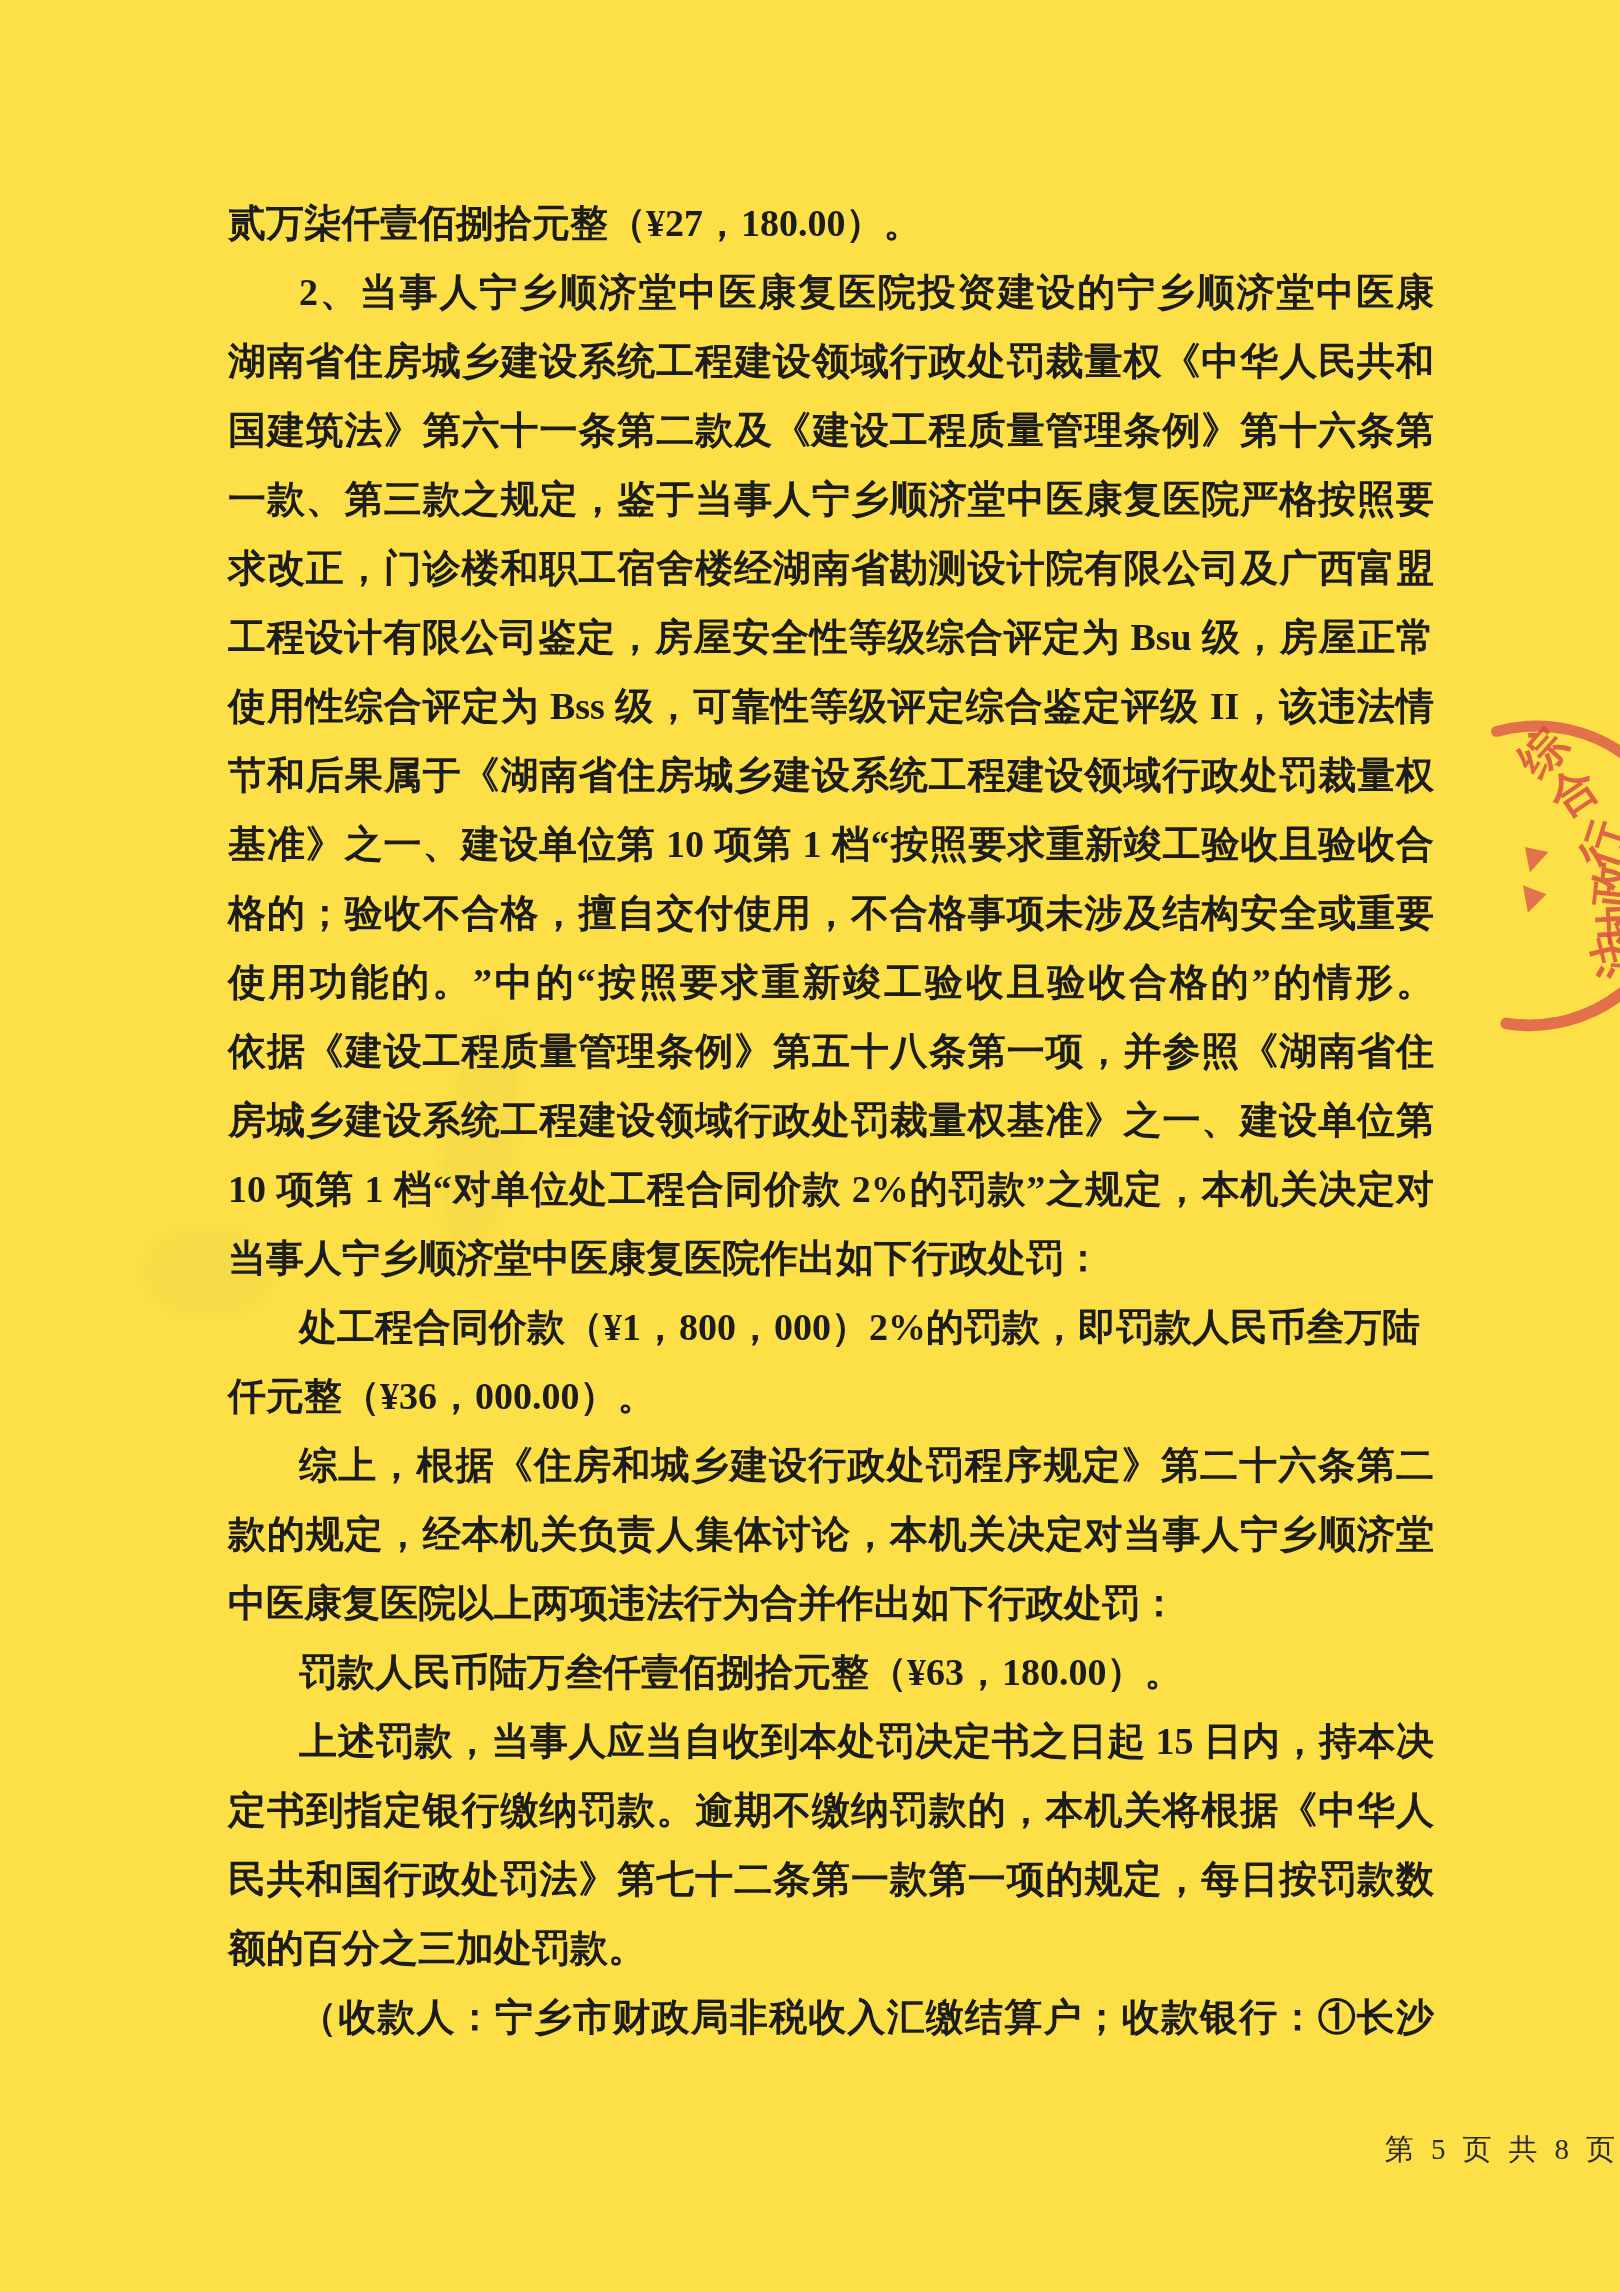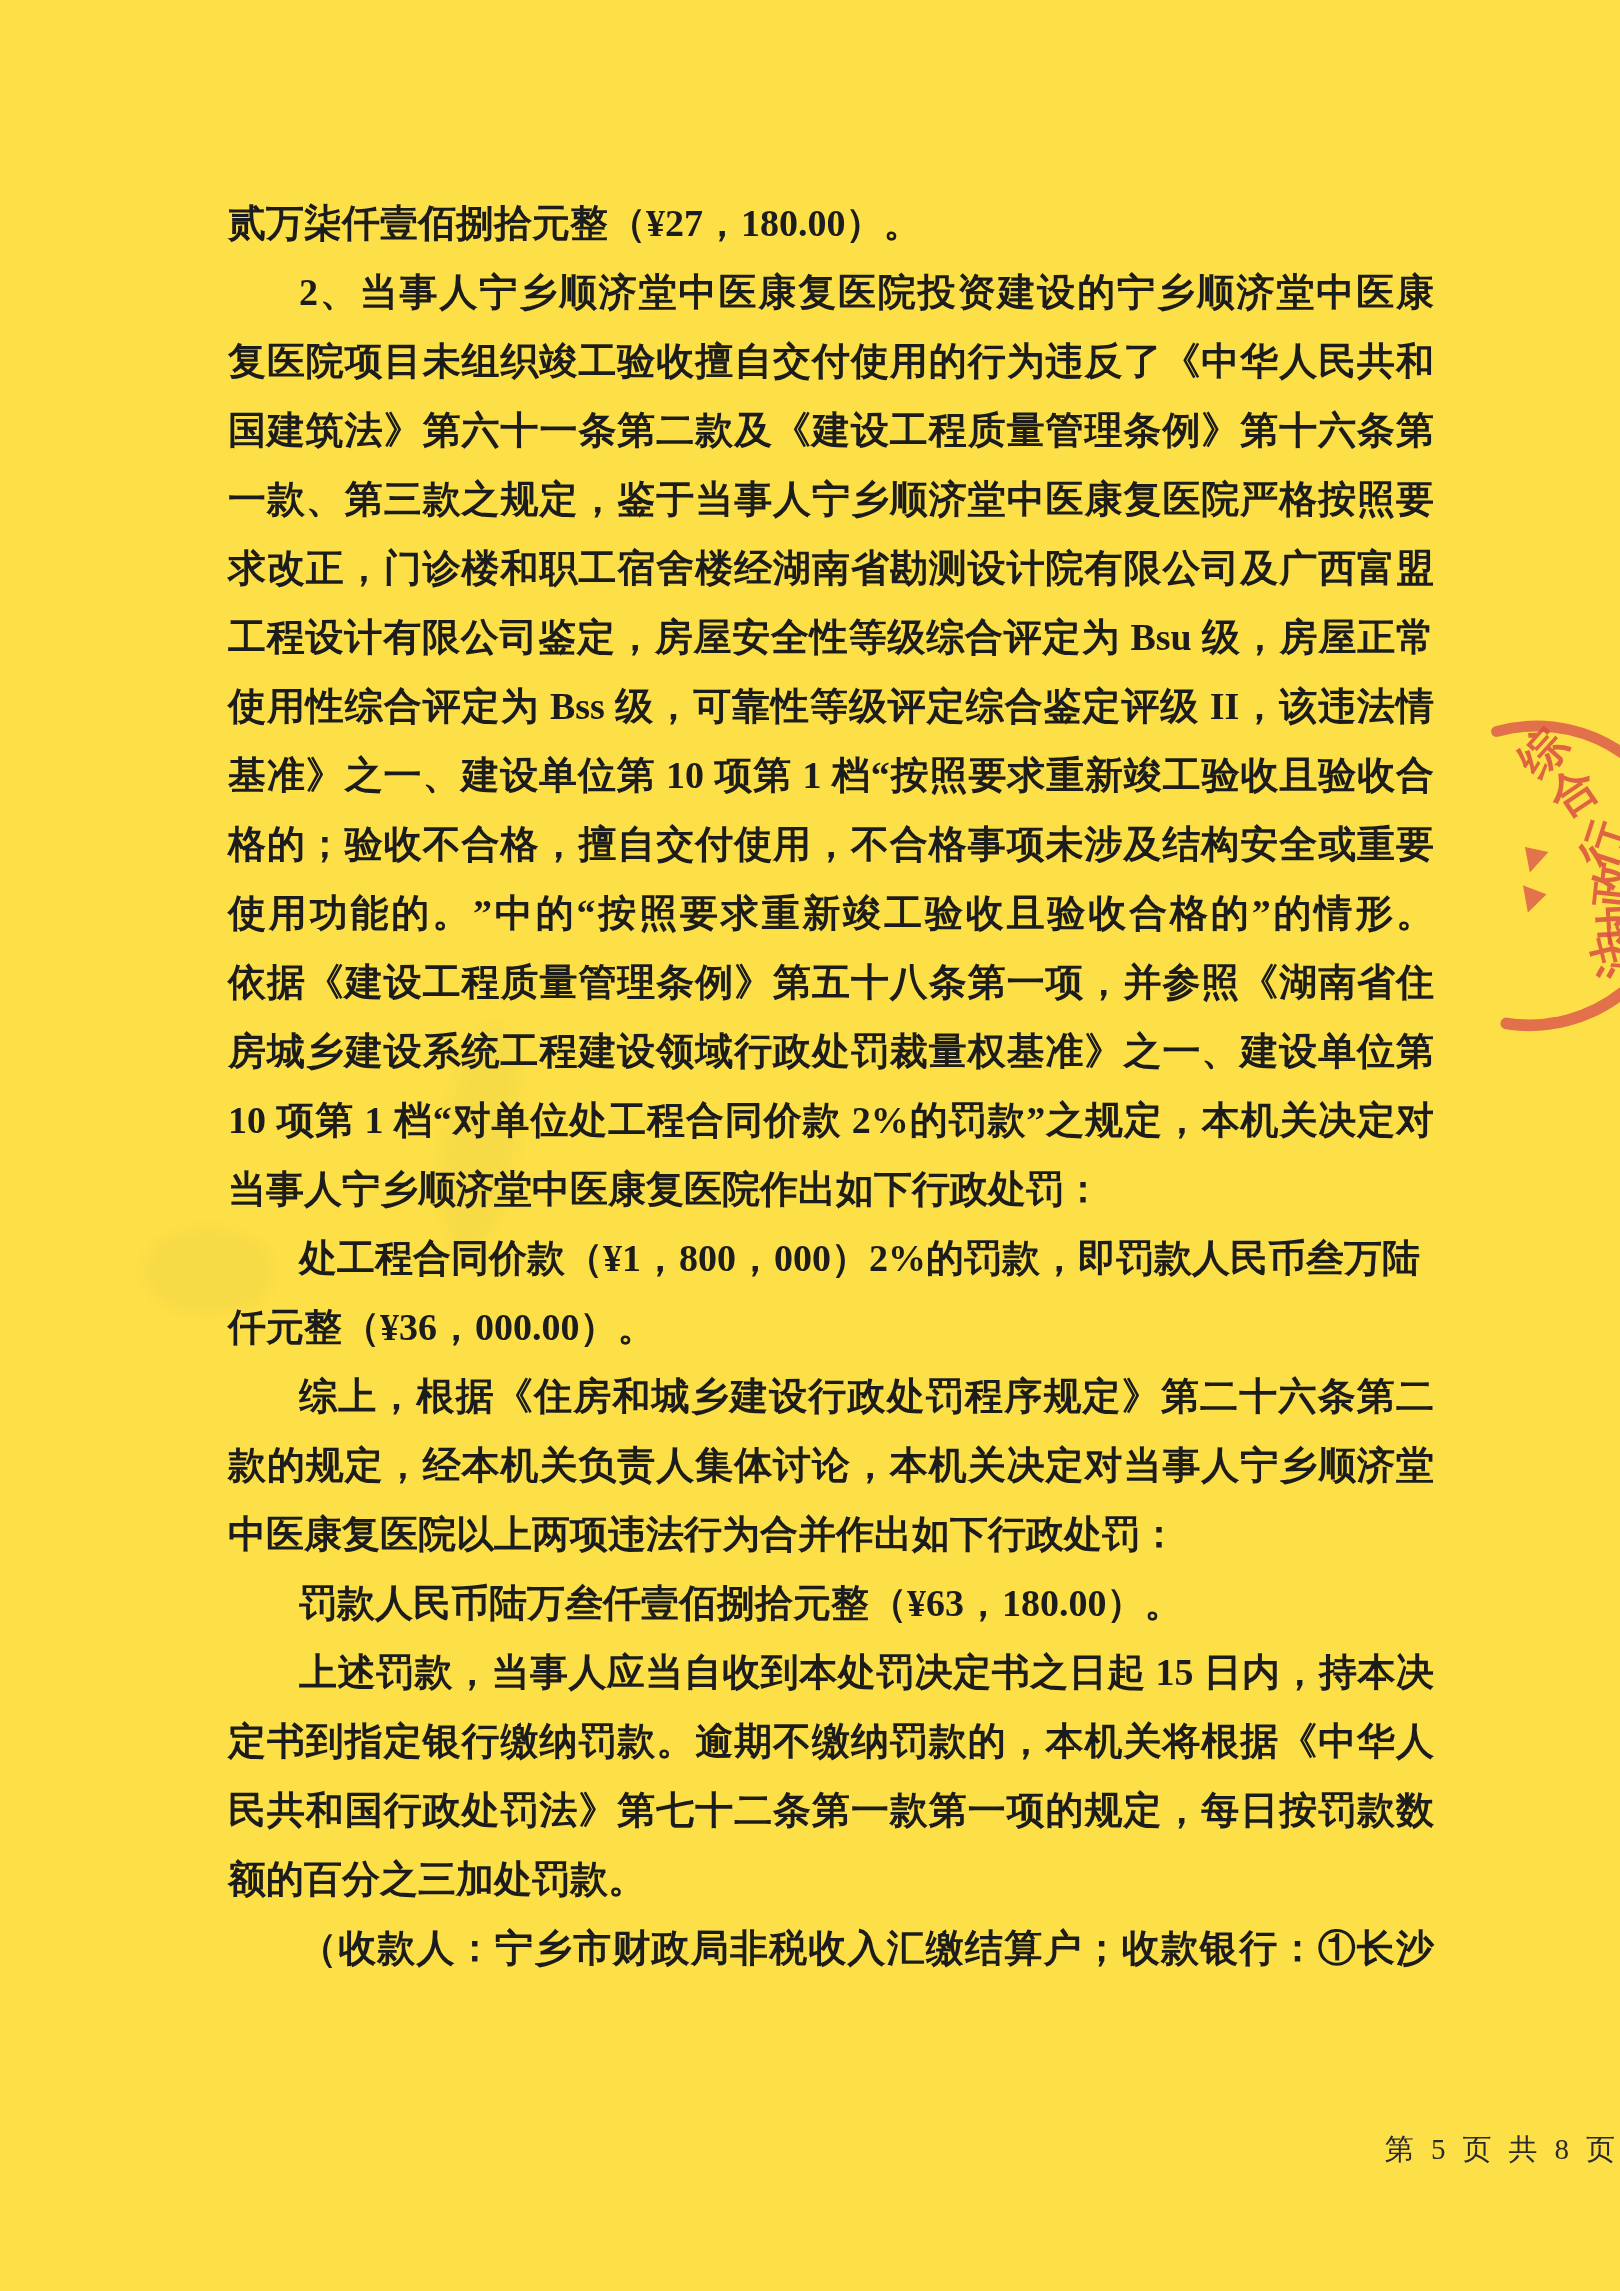--- a/index.html
+++ b/index.html
@@ -76,26 +76,27 @@
   .smudge.s2 { left: 145px; top: 1230px; width: 127px; height: 83px; }
 </style>
 </head>
 <body>
 
 <div class="page">
 
   <div class="content">
     <div class="line bold short">贰万柒仟壹佰捌拾元整（¥27，180.00）。</div>
     <div class="line indent">2、当事人宁乡顺济堂中医康复医院投资建设的宁乡顺济堂中医康</div>
-    <div class="line">复医院项目未组织竣工验收擅自交付使用的行为违反了《中华人民共和</div>
+    <div class="line">湖南省住房城乡建设系统工程建设领域行政处罚裁量权《中华人民共和</div>
     <div class="line">国建筑法》第六十一条第二款及《建设工程质量管理条例》第十六条第</div>
     <div class="line">一款、第三款之规定，鉴于当事人宁乡顺济堂中医康复医院严格按照要</div>
     <div class="line">求改正，门诊楼和职工宿舍楼经湖南省勘测设计院有限公司及广西富盟</div>
     <div class="line">工程设计有限公司鉴定，房屋安全性等级综合评定为 Bsu 级，房屋正常</div>
     <div class="line">使用性综合评定为 Bss 级，可靠性等级评定综合鉴定评级 II，该违法情</div>
+    <div class="line">节和后果属于《湖南省住房城乡建设系统工程建设领域行政处罚裁量权</div>
     <div class="line">基准》之一、建设单位第 10 项第 1 档“按照要求重新竣工验收且验收合</div>
     <div class="line">格的；验收不合格，擅自交付使用，不合格事项未涉及结构安全或重要</div>
     <div class="line">使用功能的。”中的“按照要求重新竣工验收且验收合格的”的情形。</div>
     <div class="line">依据《建设工程质量管理条例》第五十八条第一项，并参照《湖南省住</div>
     <div class="line">房城乡建设系统工程建设领域行政处罚裁量权基准》之一、建设单位第</div>
     <div class="line">10 项第 1 档“对单位处工程合同价款 2%的罚款”之规定，本机关决定对</div>
     <div class="line short">当事人宁乡顺济堂中医康复医院作出如下行政处罚：</div>
     <div class="line indent bold short">处工程合同价款（¥1，800，000）2%的罚款，即罚款人民币叁万陆</div>
     <div class="line bold short">仟元整（¥36，000.00）。</div>
     <div class="line indent">综上，根据《住房和城乡建设行政处罚程序规定》第二十六条第二</div>

